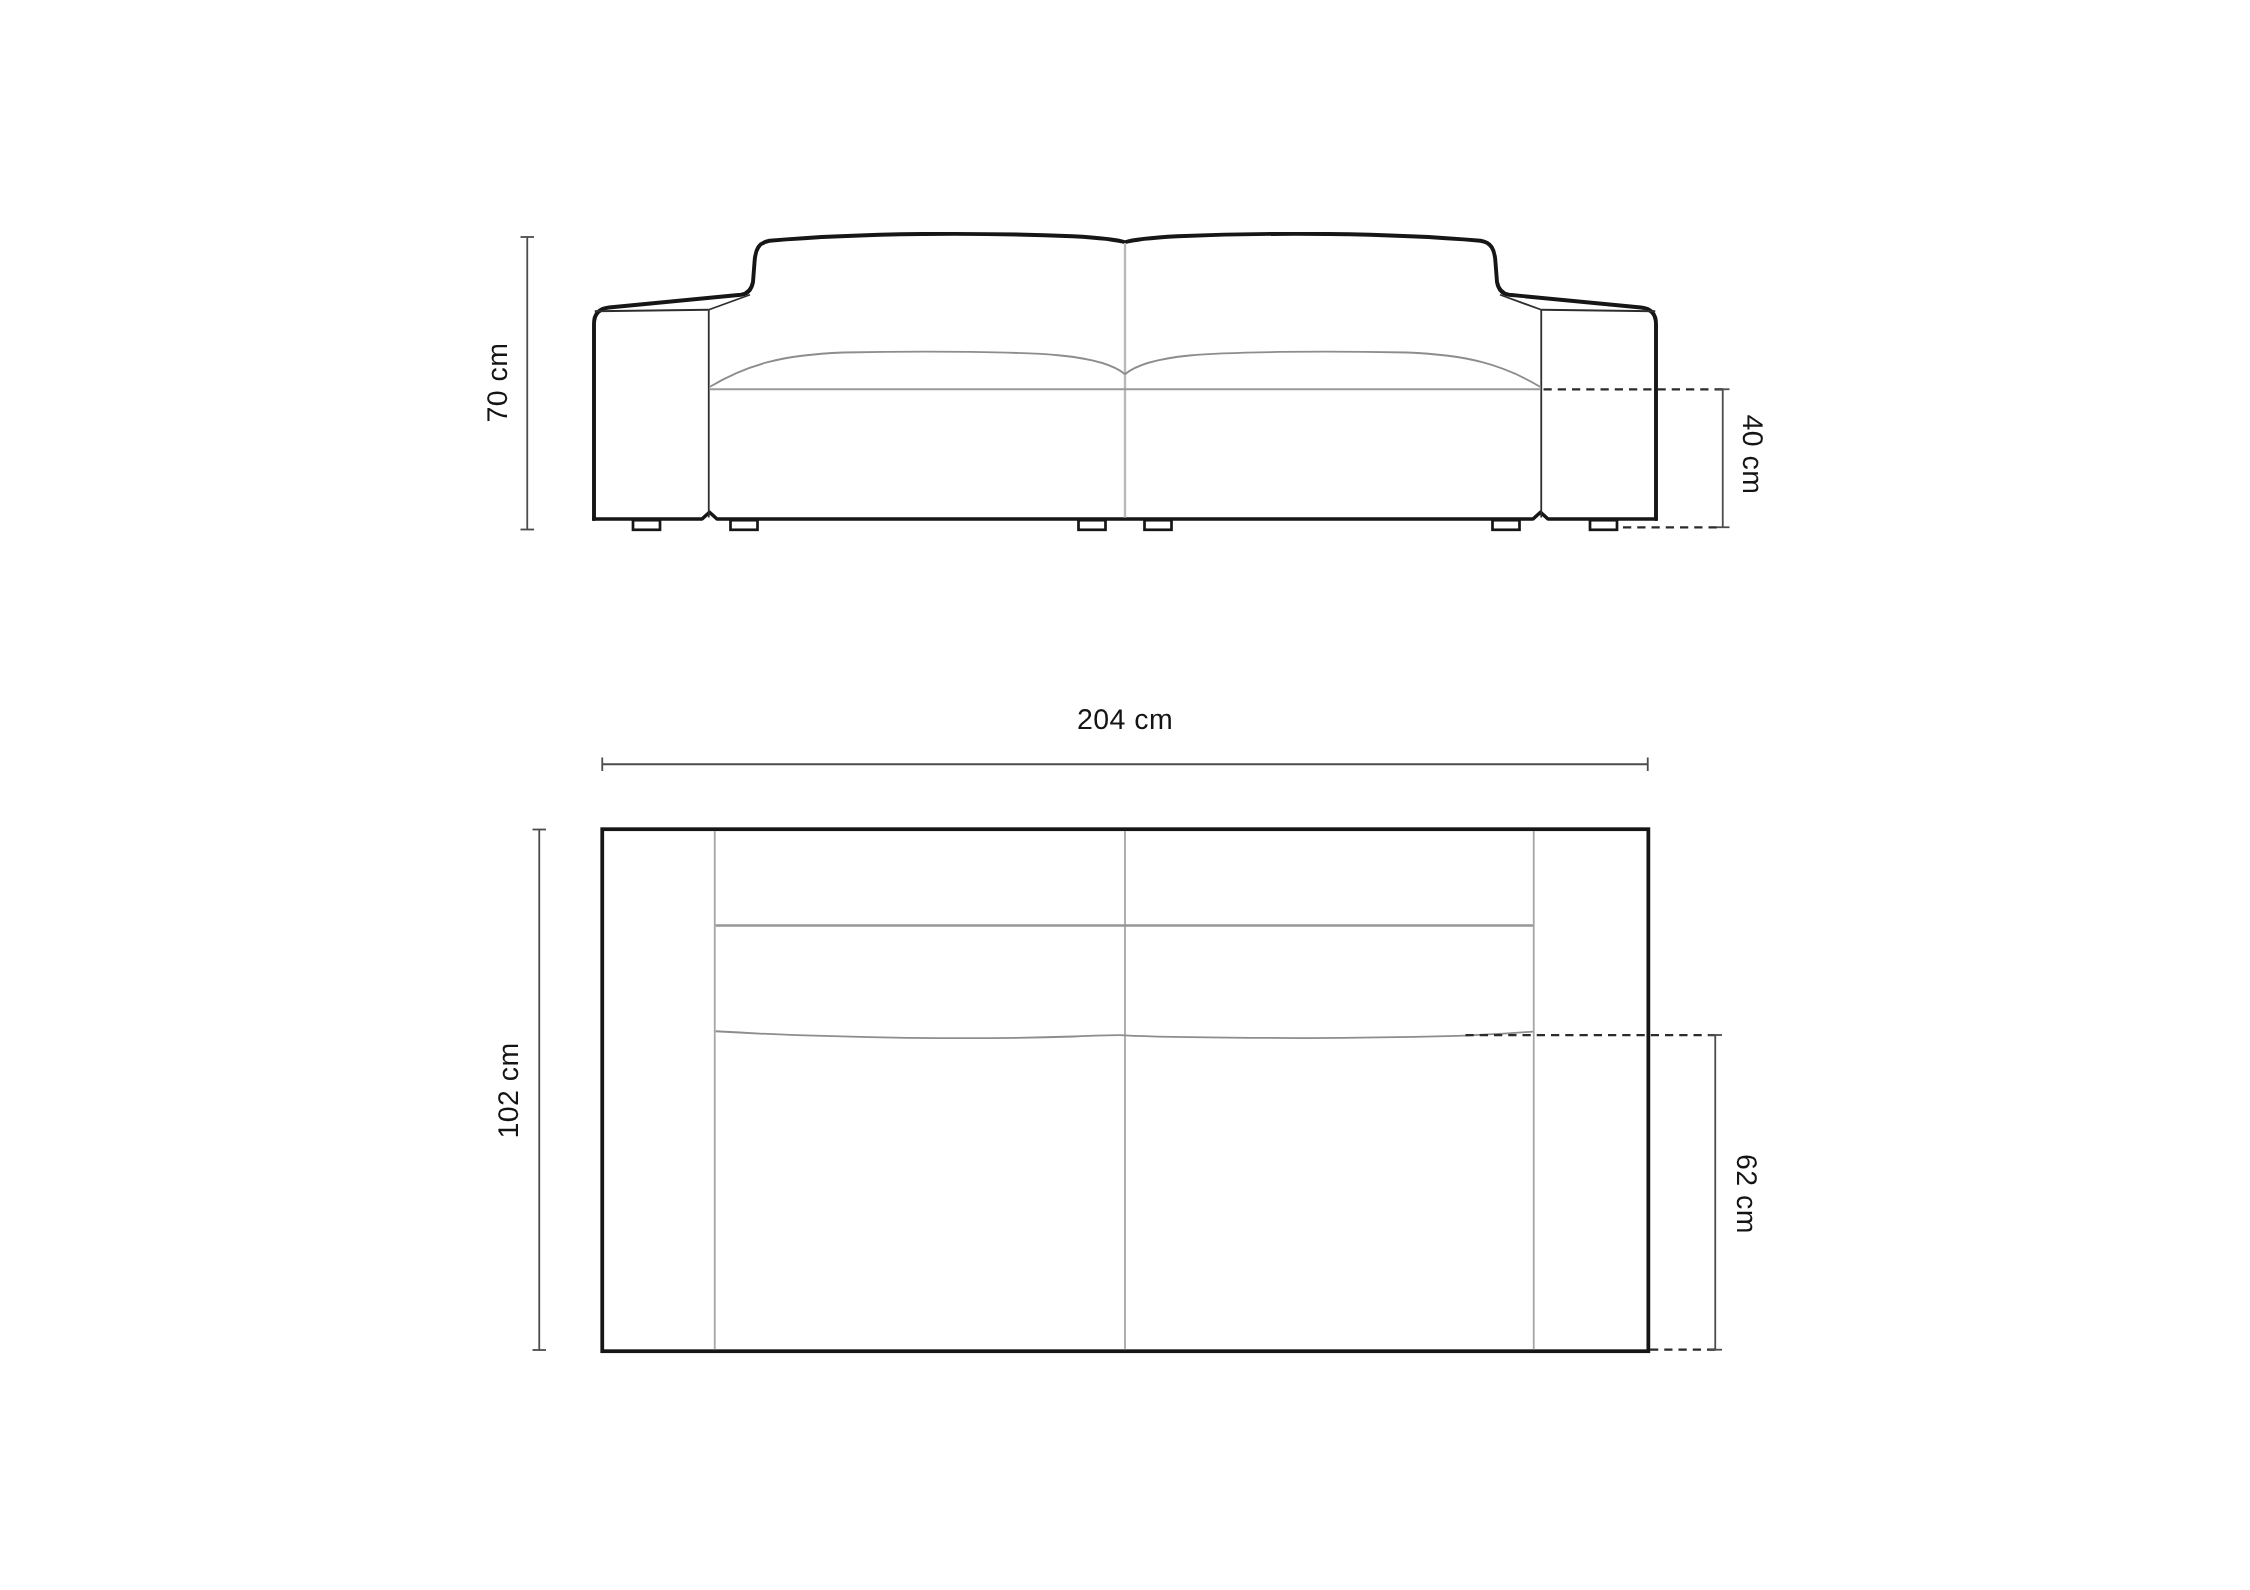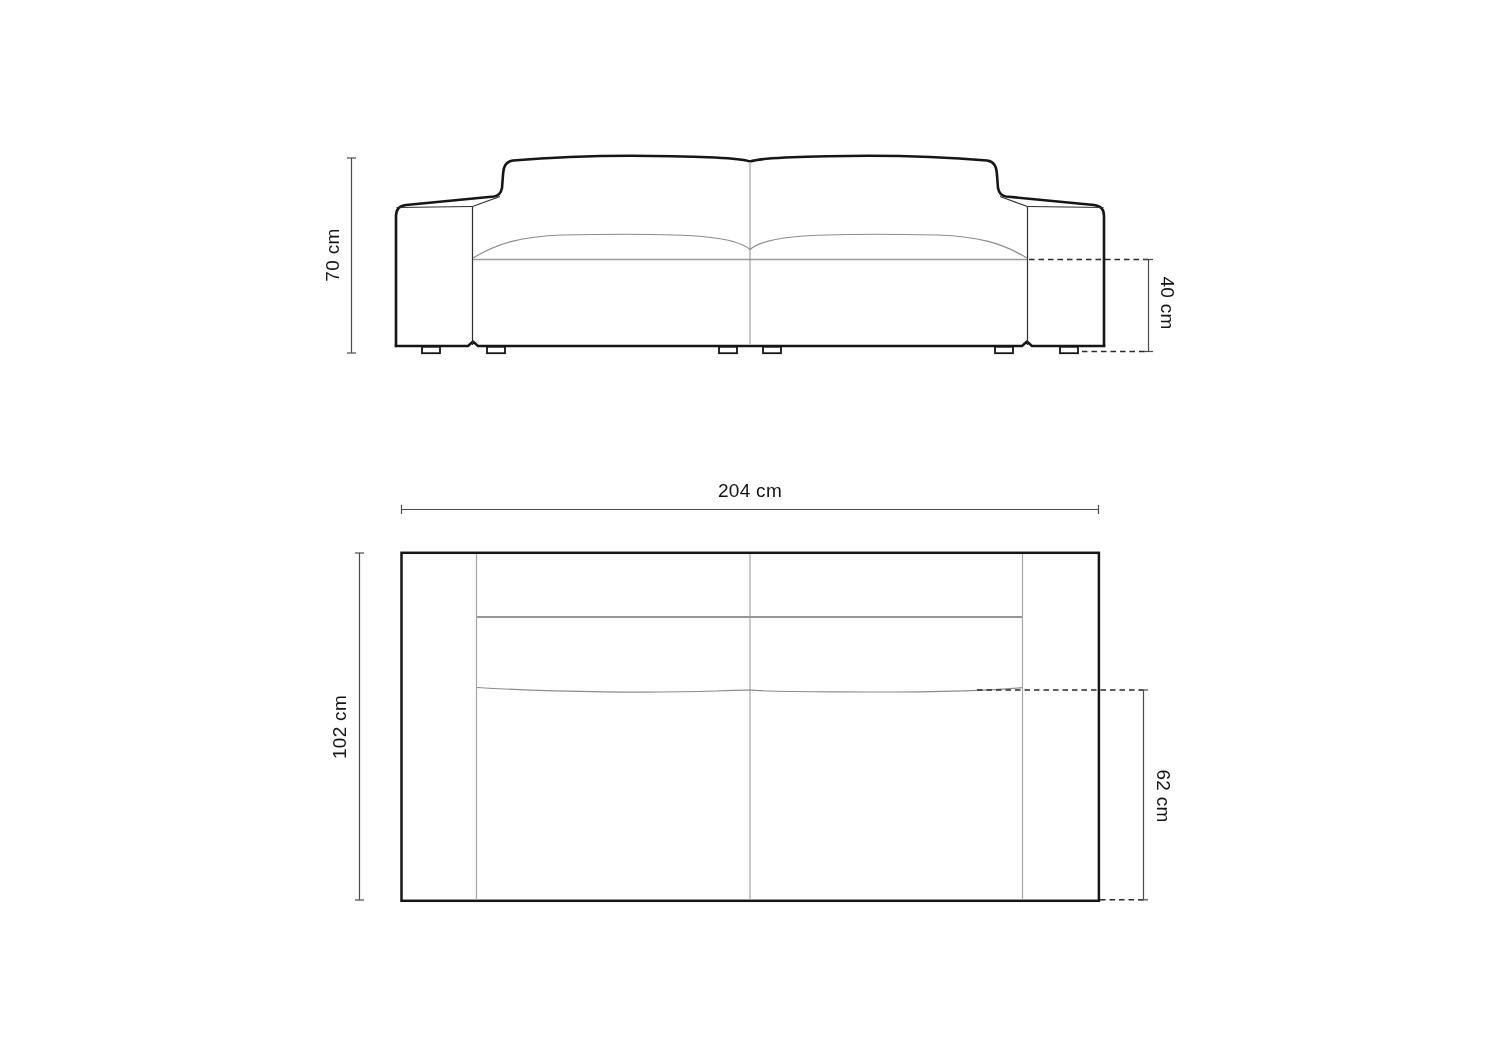--- a/index.html
+++ b/index.html
@@ -127,19 +127,19 @@
         <path d="M1139,690 L1148,690"></path>
         <path d="M1139,899.8 L1148,899.8"></path>
       </g>
     </g>
   </svg>
 
   <div class="dim-label rot-ccw" style="left:333px; top:255px;">70 cm</div>
 
   <div class="dim-label rot-cw" style="left:1166.5px; top:303px;">40 cm</div>
 
-  <div class="dim-label" style="left:750px; top:491px;">204 cm</div>
+  <div class="dim-label" style="left:750px; top:481px;">204 cm</div>
 
   <div class="dim-label rot-ccw" style="left:340px; top:727px;">102 cm</div>
 
   <div class="dim-label rot-cw" style="left:1163px; top:796px;">62 cm</div>
 
 </div>
 
 </body></html>

